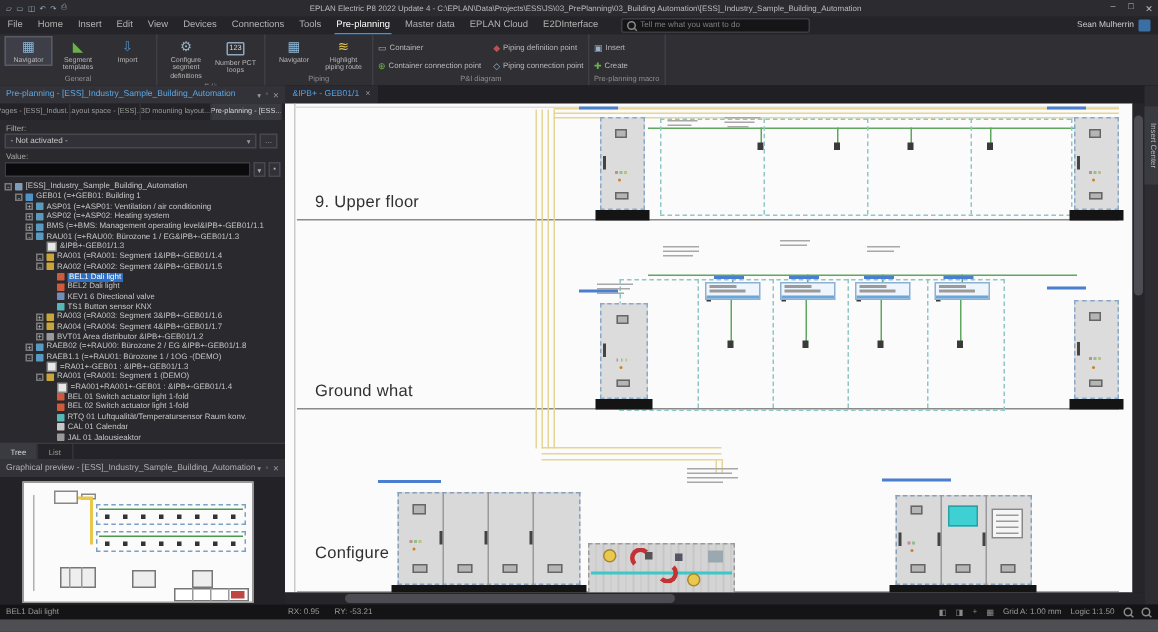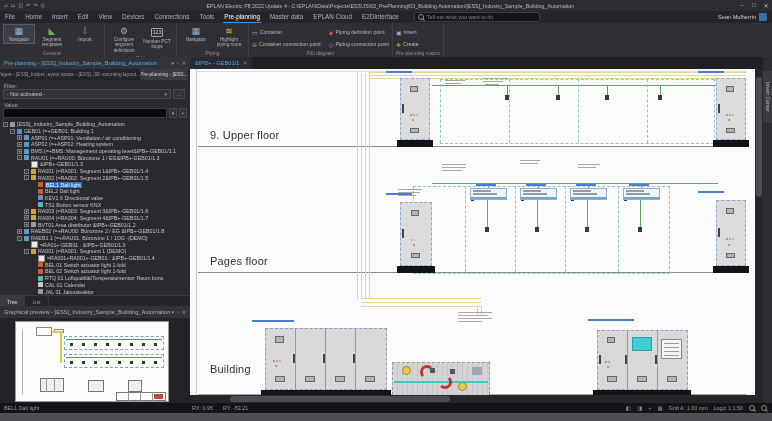--- a/index.html
+++ b/index.html
@@ -434,22 +434,22 @@
 
   <div id="main">
     <div id="doctabs">
       <div class="doctab">
         <span>&amp;IPB+ - GEB01/1</span>
         <span class="x">×</span>
       </div>
     </div>
     <div id="canvas">
       <div class="floorlabel" style="left:20px;top:60px;">9. Upper floor</div>
-      <div class="floorlabel" style="left:20px;top:186px;">Pages floor</div>
-      <div class="floorlabel" style="left:20px;top:294px;">Building</div>
+      <div class="floorlabel" style="left:20px;top:186px;">Ground what</div>
+      <div class="floorlabel" style="left:20px;top:294px;">Configure</div>
     <div style="position: absolute; left: 6px; top: 0px; width: 1px; height: 326px; background: rgb(201, 201, 201);"></div>
         <div style="position: absolute; left: 6px; top: 2px; width: 550px; height: 1px; background: rgb(222, 222, 222);"></div>
         <div style="position: absolute; left: 8px; top: 77px; width: 548px; height: 1px; background: rgb(138, 138, 138);"></div>
         <div style="position: absolute; left: 8px; top: 203px; width: 548px; height: 1px; background: rgb(138, 138, 138);"></div>
         <div style="position: absolute; left: 8px; top: 325px; width: 548px; height: 1px; background: rgb(168, 168, 168);"></div>
         <div style="position: absolute; left: 167px; top: 4px; width: 1px; height: 226px; background: rgb(230, 214, 148);"></div>
         <div style="position: absolute; left: 171px; top: 4px; width: 1px; height: 226px; background: rgb(230, 214, 148);"></div>
         <div style="position: absolute; left: 175px; top: 4px; width: 1px; height: 226px; background: rgb(230, 214, 148);"></div>
         <div style="position: absolute; left: 179px; top: 4px; width: 1px; height: 226px; background: rgb(230, 214, 148);"></div>
         <div style="position: absolute; left: 179px; top: 3px; width: 377px; height: 1px; background: rgb(230, 214, 148);"></div>

